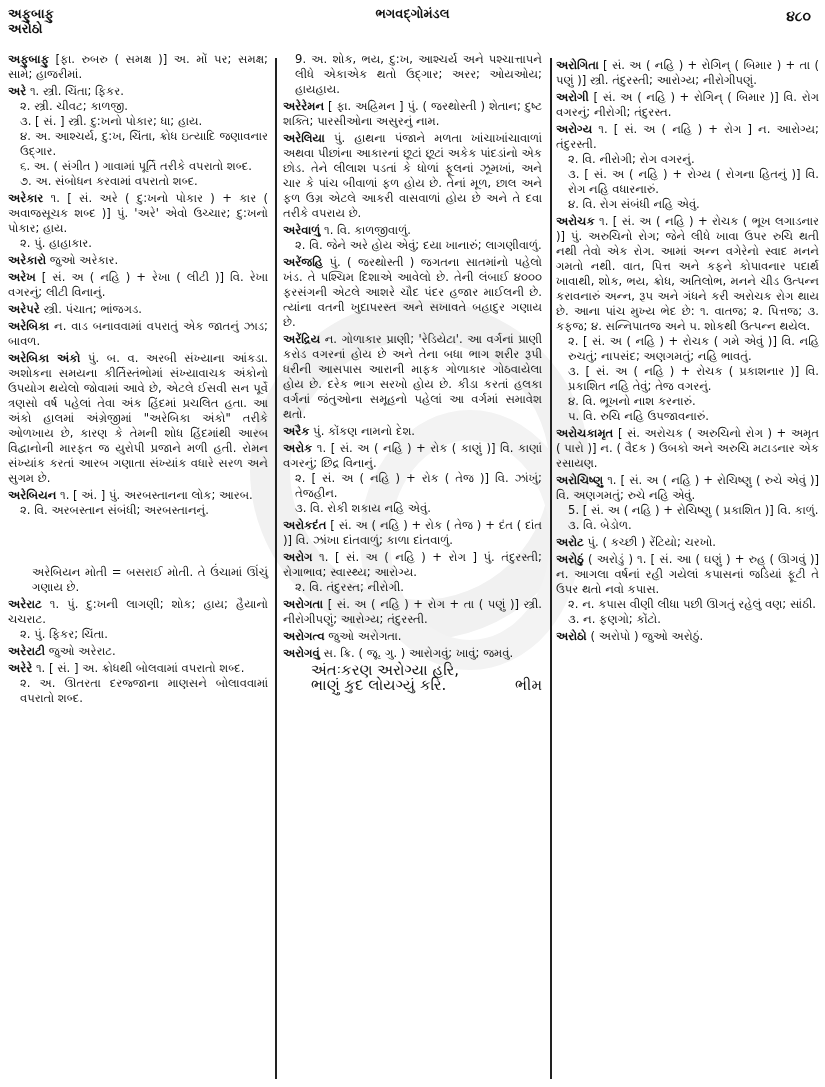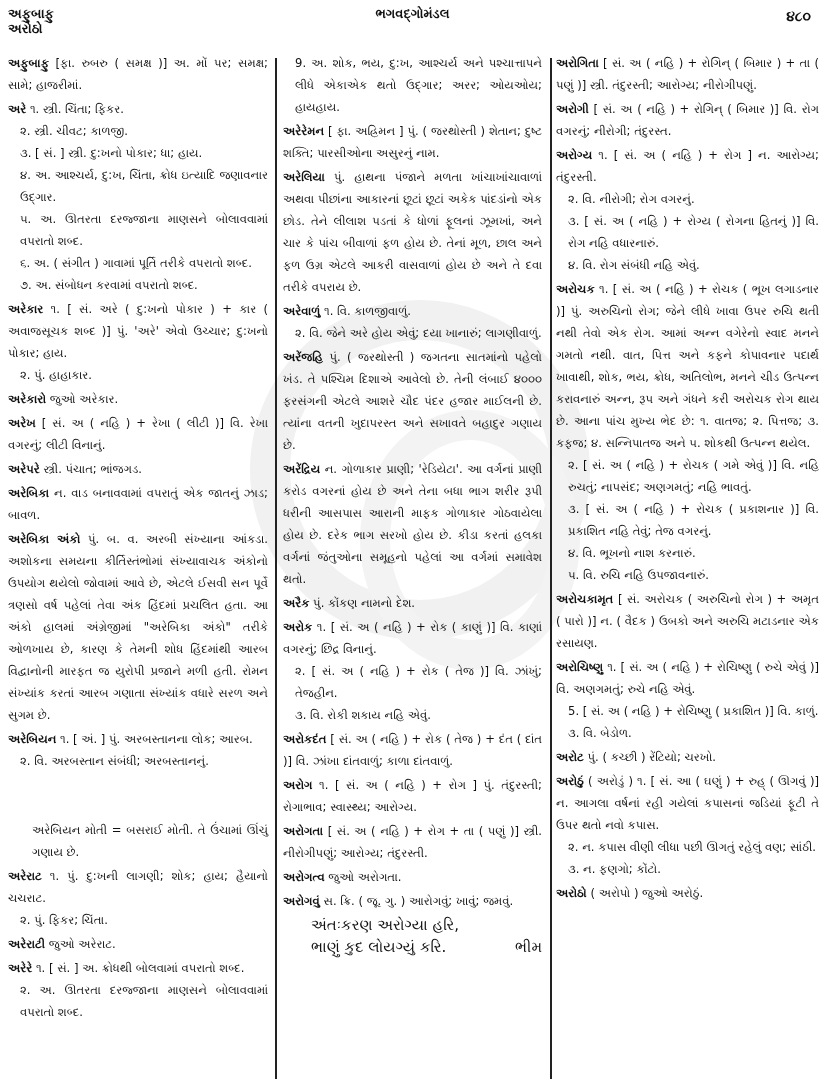--- a/index.html
+++ b/index.html
@@ -13,26 +13,26 @@
   }
   .watermark2 {
     position: absolute; left: 360px; top: 410px; width: 220px; height: 260px;
     border-radius: 50%; border: 30px solid #f3f3f3; box-sizing: border-box; z-index: 0;
   }
   .header { position: absolute; top: 0; left: 0; width: 825px; height: 52px; z-index: 1; }
   .guide { position: absolute; left: 8px; top: 6px; font-weight: bold; font-size: 13px; line-height: 15px; }
   .title { position: absolute; left: 0; width: 825px; top: 6px; text-align: center; font-weight: bold; font-size: 13px; }
   .pageno { position: absolute; right: 14px; top: 8px; font-weight: bold; font-size: 14px; }
   .col {
-    position: absolute; top: 52px; bottom: 14px; font-size: 11.6px; line-height: 22px;
+    position: absolute; top: 52px; bottom: 14px; font-size: 11.6px; line-height: 15px;
     z-index: 1; box-sizing: border-box; text-align: justify;
   }
   .c1 { left: 8px; width: 264px; padding-right: 4px; }
   .c2 { left: 283px; width: 263px; padding-right: 4px; }
-  .c3 { left: 556px; width: 263px; }
+  .c3 { left: 556px; width: 263px; margin-top: 6px; }
   .rule { position: absolute; top: 58px; bottom: 8px; width: 1.5px; background: #222; z-index: 1; }
   .r1 { left: 275px; }
   .r2 { left: 550px; }
   .entry { margin-bottom: 2px; }
   .head { font-weight: bold; }
   .sense { padding-left: 12px; }
   .cont { padding-left: 12px; }
   .quote { padding-left: 28px; font-size: 15px; }
   .attrib { float: right; }
 </style>
@@ -56,21 +56,20 @@
 
 <div class="col c1">
     <div class="entry">
       <div><span class="head">અફુબાફુ</span> <span>[ફા. રુબરુ ( સમક્ષ )] અ. મોં પર; સમક્ષ; સામે; હાજરીમાં.</span></div>
     </div>
     <div class="entry">
       <div><span class="head">અરે</span> <span>૧. સ્ત્રી. ચિંતા; ફિકર.</span></div>
       <div class="sense">૨. સ્ત્રી. ચીવટ; કાળજી.</div>
       <div class="sense">૩. [ સં. ] સ્ત્રી. દુ:ખનો પોકાર; ધા; હાય.</div>
       <div class="sense">૪. અ. આશ્ચર્ય, દુ:ખ, ચિંતા, ક્રોધ ઇત્યાદિ જણાવનાર ઉદ્ગાર.</div>
-      <div class="sense">૫. અ. ઊતરતા દરજ્જાના માણસને બોલાવવામાં વપરાતો શબ્દ.</div>
       <div class="sense">૬. અ. ( સંગીત ) ગાવામાં પૂર્તિ તરીકે વપરાતો શબ્દ.</div>
       <div class="sense">૭. અ. સંબોધન કરવામાં વપરાતો શબ્દ.</div>
     </div>
     <div class="entry">
       <div><span class="head">અરેકાર</span> <span>૧. [ સં. અરે ( દુ:ખનો પોકાર ) + કાર ( અવાજસૂચક શબ્દ )] પું. 'અરે' એવો ઉચ્ચાર; દુ:ખનો પોકાર; હાય.</span></div>
       <div class="sense">૨. પું. હાહાકાર.</div>
     </div>
     <div class="entry">
       <div><span class="head">અરેકારો</span> <span>જુઓ અરેકાર.</span></div>
     </div>
@@ -129,20 +128,21 @@
     <div class="entry">
       <div><span class="head">અરોક</span> <span>૧. [ સં. અ ( નહિ ) + રોક ( કાણું )] વિ. કાણાં વગરનું; છિદ્ર વિનાનું.</span></div>
       <div class="sense">૨. [ સં. અ ( નહિ ) + રોક ( તેજ )] વિ. ઝાંખું; તેજહીન.</div>
       <div class="sense">૩. વિ. રોકી શકાય નહિ એવું.</div>
     </div>
     <div class="entry">
       <div><span class="head">અરોકદંત</span> <span>[ સં. અ ( નહિ ) + રોક ( તેજ ) + દંત ( દાંત )] વિ. ઝાંખા દાંતવાળું; કાળા દાંતવાળું.</span></div>
     </div>
     <div class="entry">
       <div><span class="head">અરોગ</span> <span>૧. [ સં. અ ( નહિ ) + રોગ ] પું. તંદુરસ્તી; રોગાભાવ; સ્વાસ્થ્ય; આરોગ્ય.</span></div>
+      <div class="sense">૨. વિ. તંદુરસ્ત; નીરોગી.</div>
     </div>
     <div class="entry">
       <div><span class="head">અરોગતા</span> <span>[ સં. અ ( નહિ ) + રોગ + તા ( પણું )] સ્ત્રી. નીરોગીપણું; આરોગ્ય; તંદુરસ્તી.</span></div>
     </div>
     <div class="entry">
       <div><span class="head">અરોગત્વ</span> <span>જુઓ અરોગતા.</span></div>
     </div>
     <div class="entry">
       <div><span class="head">અરોગવું</span> <span>સ. ક્રિ. ( જૂ. ગુ. ) આરોગવું; ખાવું; જમવું.</span></div>
     </div>

